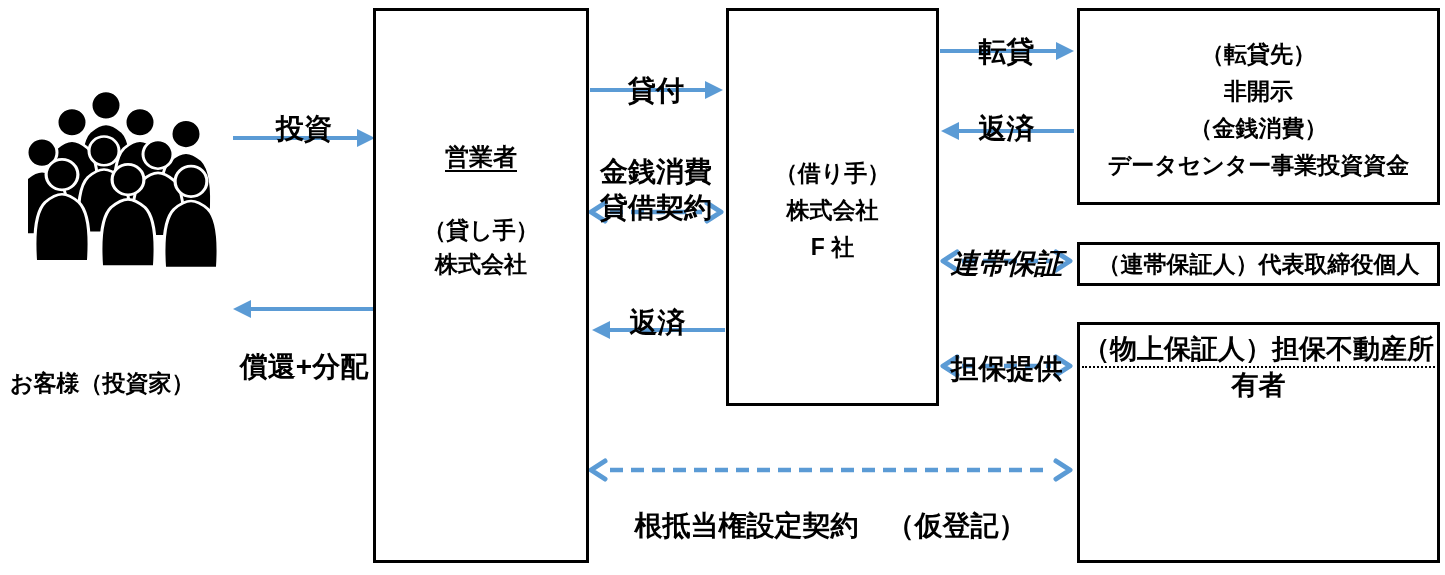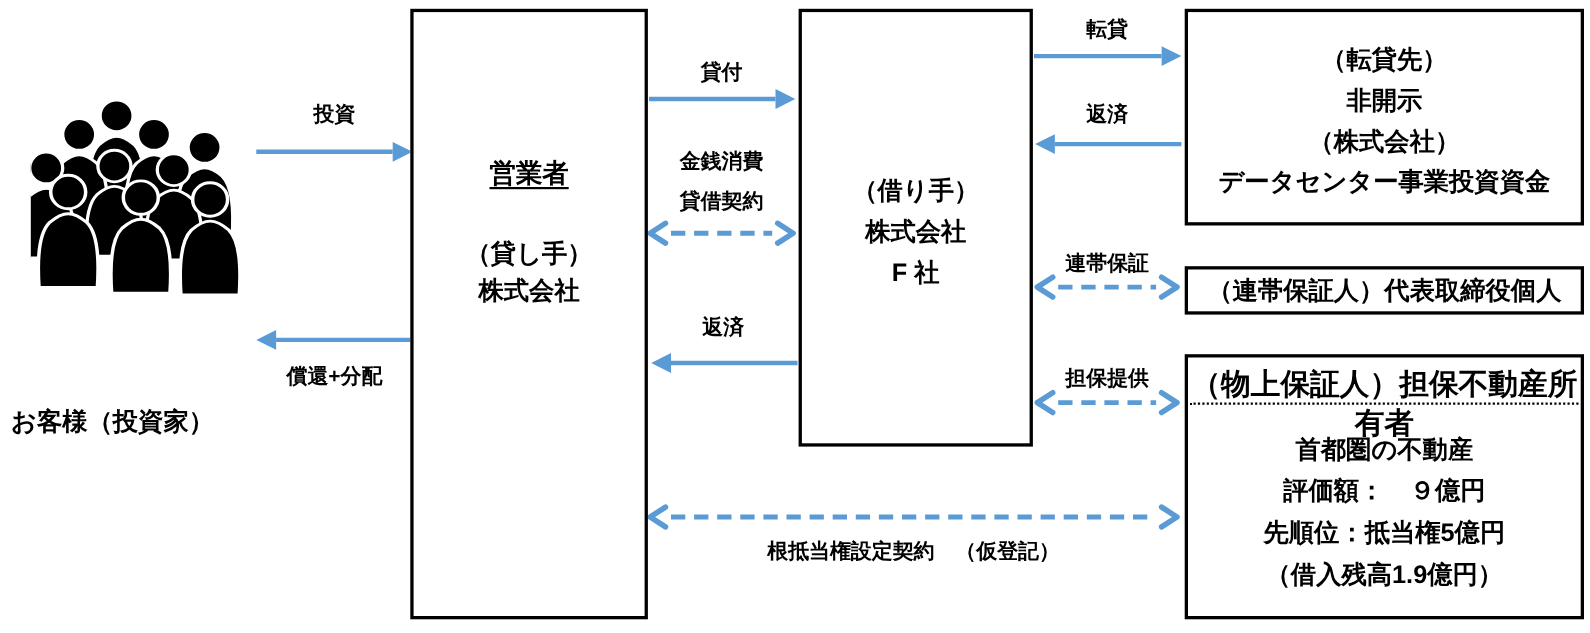--- a/index.html
+++ b/index.html
@@ -26,30 +26,30 @@
 
   #operator-title { top:130px; font-size:24px; text-decoration:underline; text-underline-offset:5px;text-align:center; }
   #operator-lines { top:202px; line-height:34px; }
   #borrower-lines { top:144px; line-height:37px; }
   #sublessee-lines{ top:25px;  line-height:37px; }
   #guarantor-label{ font-size:23px; text-align:center; width:100%; }
   #collateral-header { top:6px; font-size:27px; }
   #collateral-divider{ position:absolute; left:2px; top:41px; width:353px; border-top:2px dotted #000; }
   #collateral-lines  { top:64px; line-height:38px; }
 
-  .flow-label { position:absolute; text-align:center; font-size:19px; line-height:26px; }
+  .flow-label { position:absolute; text-align:center; font-size:28px; line-height:26px;margin-top:24px; }
   #invest-label          { left:233px; top:92px;  width:142px; }
   #redemption-label      { left:223px; top:330px; width:162px; }
   #investors-label       { left:10px;  top:368px; width:215px; text-align:left; font-size:23px; position:absolute; }
   #loan-label            { left:589px; top:54px;  width:134px; }
   #loan-contract-label   { left:585px; top:130px; width:142px; line-height:36px; }
   #repay-center-label    { left:589px; top:286px; width:137px; }
   #sublease-label        { left:939px; top:15px;  width:135px; }
   #repay-right-label     { left:939px; top:92px;  width:135px; }
-  #joint-guarantee-label { left:929px; top:227px; width:155px; }
+  #joint-guarantee-label { left:929px; top:227px; width:155px;font-style:italic; }
   #collateral-label      { left:929px; top:332px; width:155px; }
   #mortgage-label        { left:589px; top:489px; width:483px; }
 
   #crowd-icon { position:absolute; left:28px; top:80px; }
 </style>
 </head>
 <body>
 
 <div class="canvas">
 
@@ -159,33 +159,27 @@
       <div>（借り手）</div>
       <div>株式会社</div>
       <div>F 社</div>
     </div>
   </div>
 
   <div class="box" id="sublessee-box">
     <div class="multiline" id="sublessee-lines">
       <div>（転貸先）</div>
       <div>非開示</div>
-      <div>（株式会社）</div>
+      <div>（金銭消費）</div>
       <div>データセンター事業投資資金</div>
     </div>
   </div>
 
   <div class="box" id="guarantor-box">
     <div id="guarantor-label">（連帯保証人）代表取締役個人</div>
   </div>
 
   <div class="box" id="collateral-box">
     <div class="boxline" id="collateral-header">（物上保証人）担保不動産所有者</div>
     <div id="collateral-divider"></div>
-    <div class="multiline" id="collateral-lines">
-      <div>首都圏の不動産</div>
-      <div>評価額：　９億円</div>
-      <div>先順位：抵当権5億円</div>
-      <div>（借入残高1.9億円）</div>
-    </div>
   </div>
 
 </div>
 
 </body></html>

